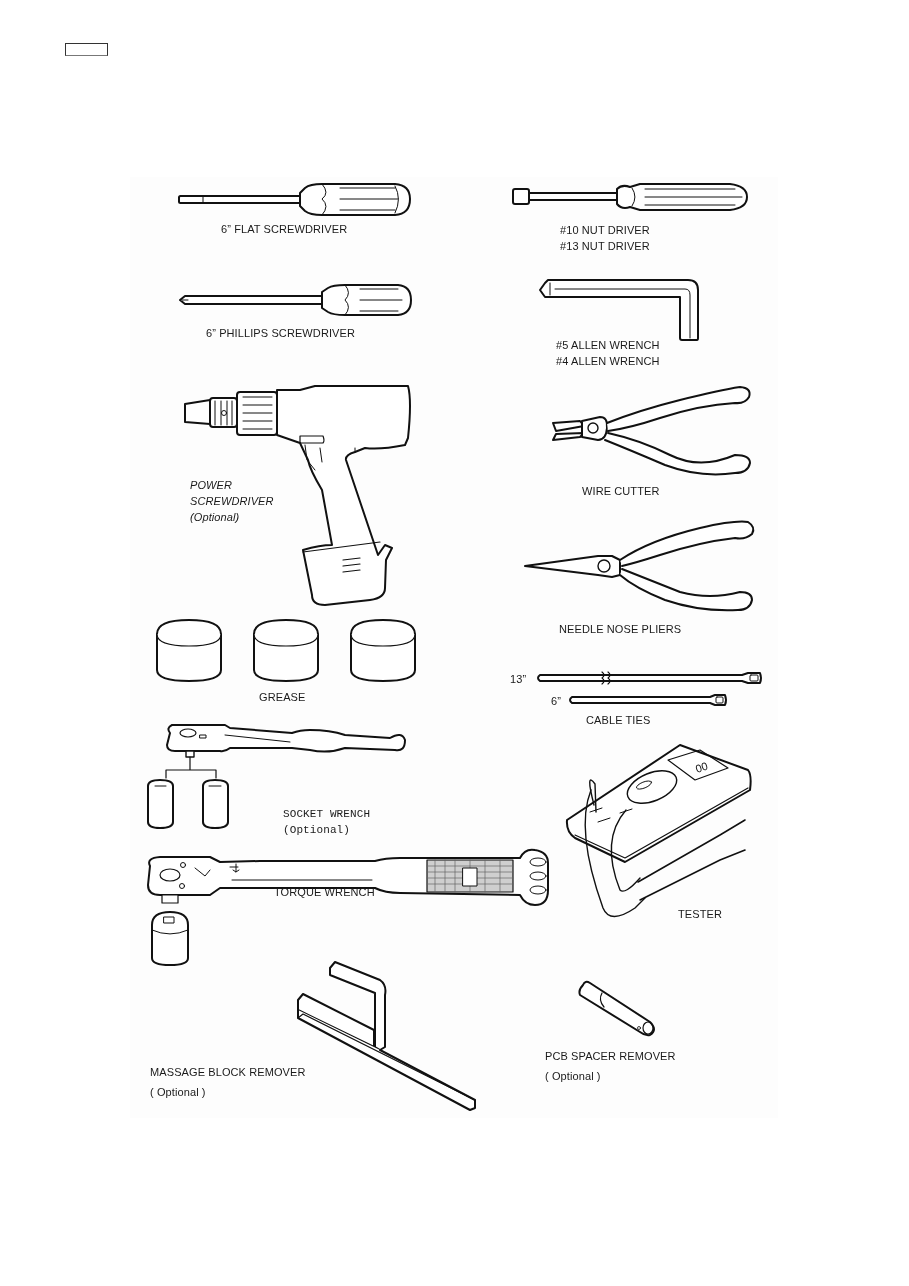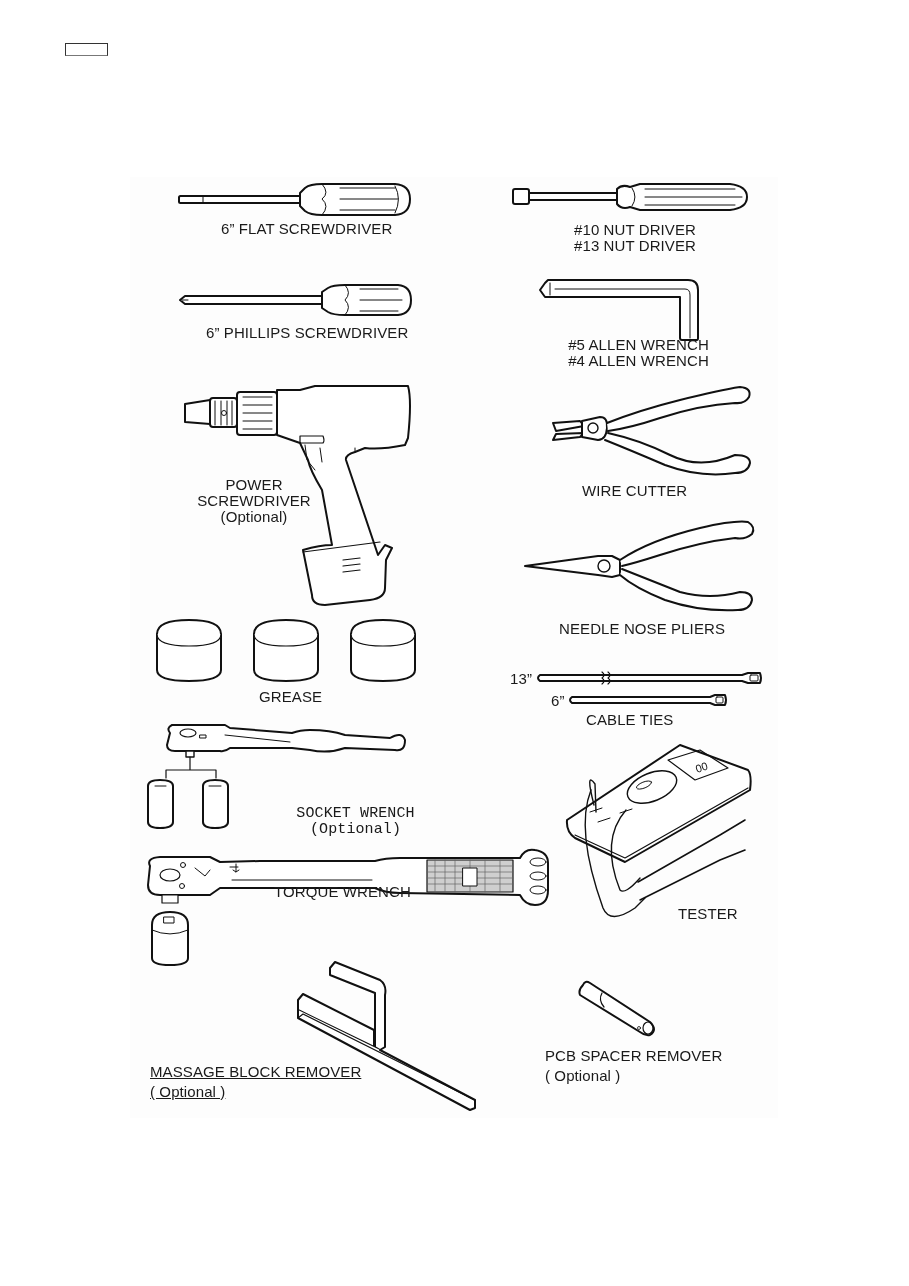--- a/index.html
+++ b/index.html
@@ -4,23 +4,23 @@
   <style>
     html, body { margin: 0; padding: 0; background: #ffffff; }
     body { width: 909px; height: 1286px; position: relative; overflow: hidden;
            font-family: "Liberation Sans", sans-serif; color: #1a1a1a; }
     .page-box { position: absolute; left: 65px; top: 43px; width: 43px; height: 13px;
                 border: 1.5px solid #333; border-bottom-color: #777; box-sizing: border-box; }
     .panel { position: absolute; left: 130px; top: 177px; width: 648px; height: 941px;
              background: #fdfdfd; }
     svg.art { position: absolute; left: 0; top: 0; width: 909px; height: 1286px; }
     svg.art * { vector-effect: non-scaling-stroke; }
-    .lbl { position: absolute; font-size: 15px; line-height: 16px; color: #1a1a1a;
+    .lbl { position: absolute; font-size: 11px; line-height: 16px; color: #1a1a1a;
            white-space: nowrap; letter-spacing: 0.1px; }
-    .c { text-align: center; }
+    .c { }
   </style>
 </head>
 <body>
 
 <div class="page-box"></div>
 <div class="panel"></div>
 
 <svg class="art" viewBox="0 0 909 1286" fill="none" stroke="#111" stroke-width="2" stroke-linecap="round" stroke-linejoin="round">
 
   <g>
@@ -166,21 +166,21 @@
   <div>#13  NUT DRIVER</div>
 </div>
 
 <div class="lbl" style="left:206px; top:325px;text-align:center;">6” PHILLIPS SCREWDRIVER</div>
 
 <div class="lbl c" style="left:556px; top:337px; width:165px;">
   <div>#5  ALLEN WRENCH</div>
   <div>#4  ALLEN WRENCH</div>
 </div>
 
-<div class="lbl c" style="left:190px; top:477px; width:128px;">
+<div class="lbl c" style="left:190px; top:477px; width:128px;font-style:italic;">
   <div>POWER</div>
   <div>SCREWDRIVER</div>
   <div>(Optional)</div>
 </div>
 
 <div class="lbl" style="left:582px; top:483px;">WIRE CUTTER</div>
 
 <div class="lbl" style="left:559px; top:621px;">NEEDLE NOSE PLIERS</div>
 
 <div class="lbl" style="left:259px; top:689px;">GREASE</div>
@@ -191,21 +191,21 @@
 
 <div class="lbl c" style="left:283px; top:806px; width:145px;font-family:Liberation Mono, monospace;">
   <div>SOCKET WRENCH</div>
   <div>(Optional)</div>
 </div>
 
 <div class="lbl" style="left:678px; top:906px;">TESTER</div>
 
 <div class="lbl" style="left:274px; top:884px;">TORQUE WRENCH</div>
 
-<div class="lbl" style="left:150px; top:1064px;text-decoration:underline;">
+<div class="lbl" style="left:150px; top:1064px;">
   <div>MASSAGE BLOCK REMOVER</div>
   <div style="margin-top:4px;">( Optional )</div>
 </div>
 
 <div class="lbl" style="left:545px; top:1048px;">
   <div>PCB SPACER REMOVER</div>
   <div style="margin-top:4px;">( Optional )</div>
 </div>
 
 </body></html>

